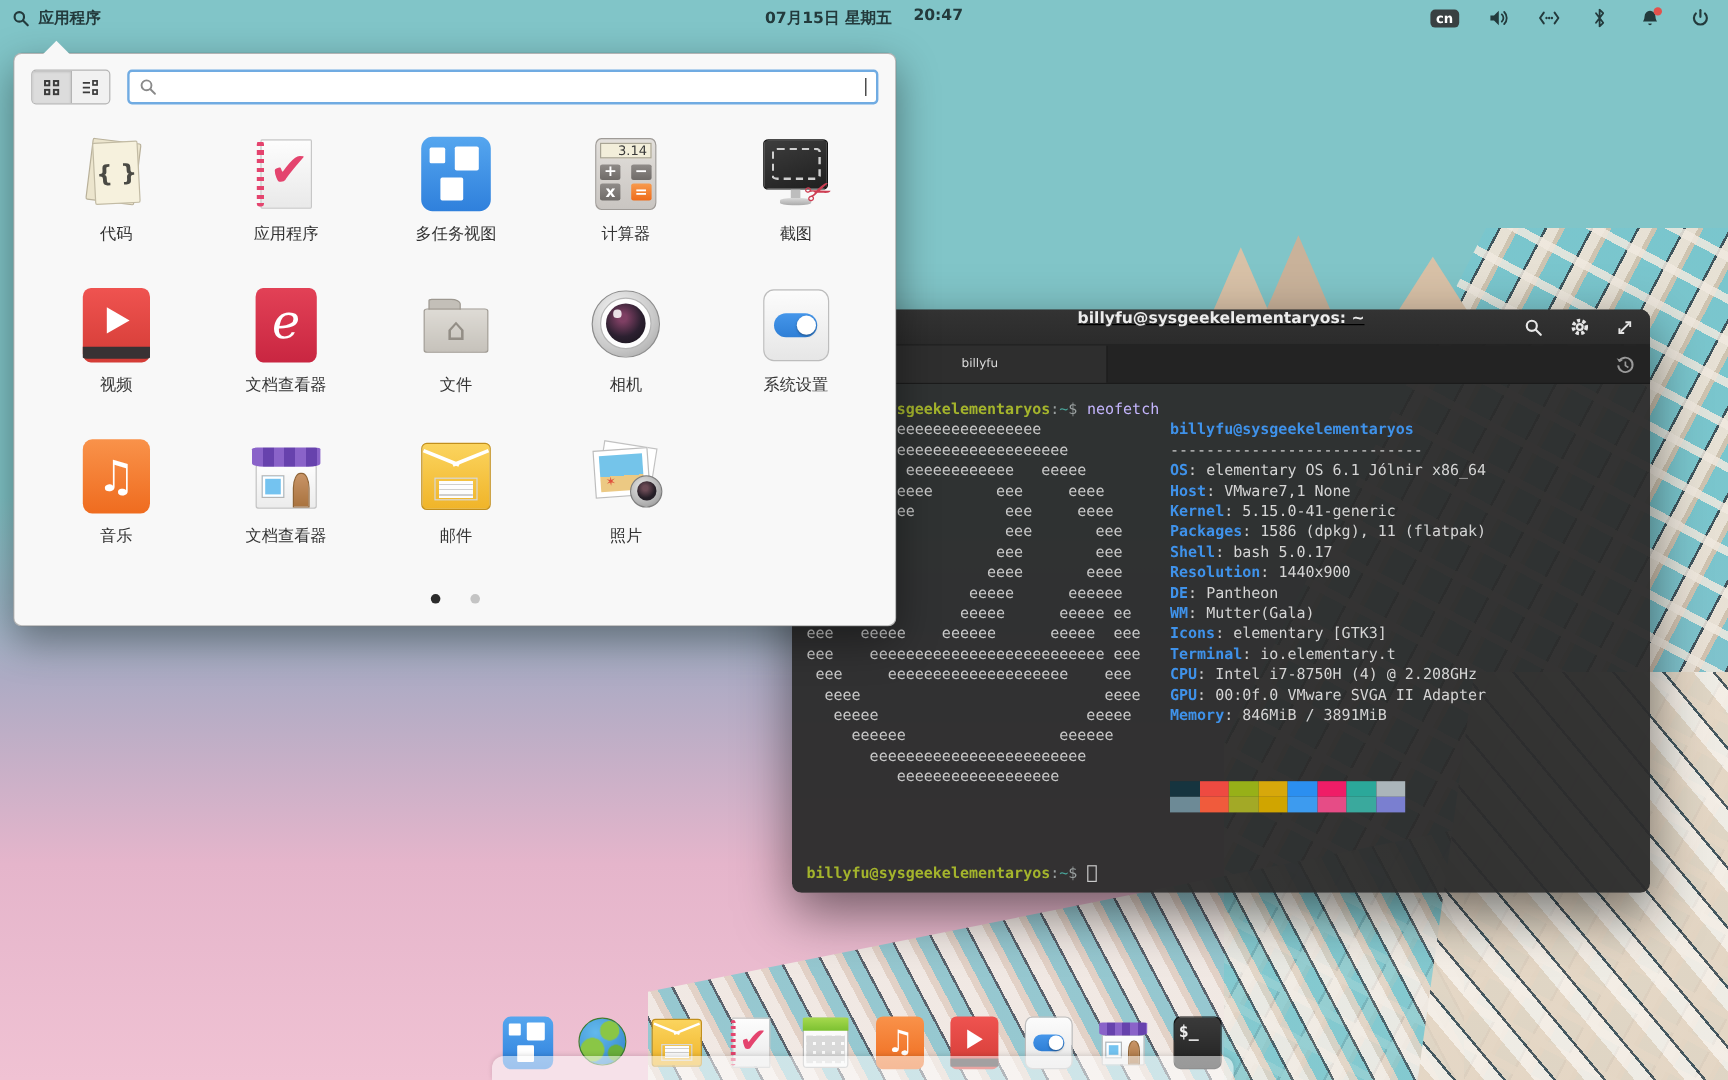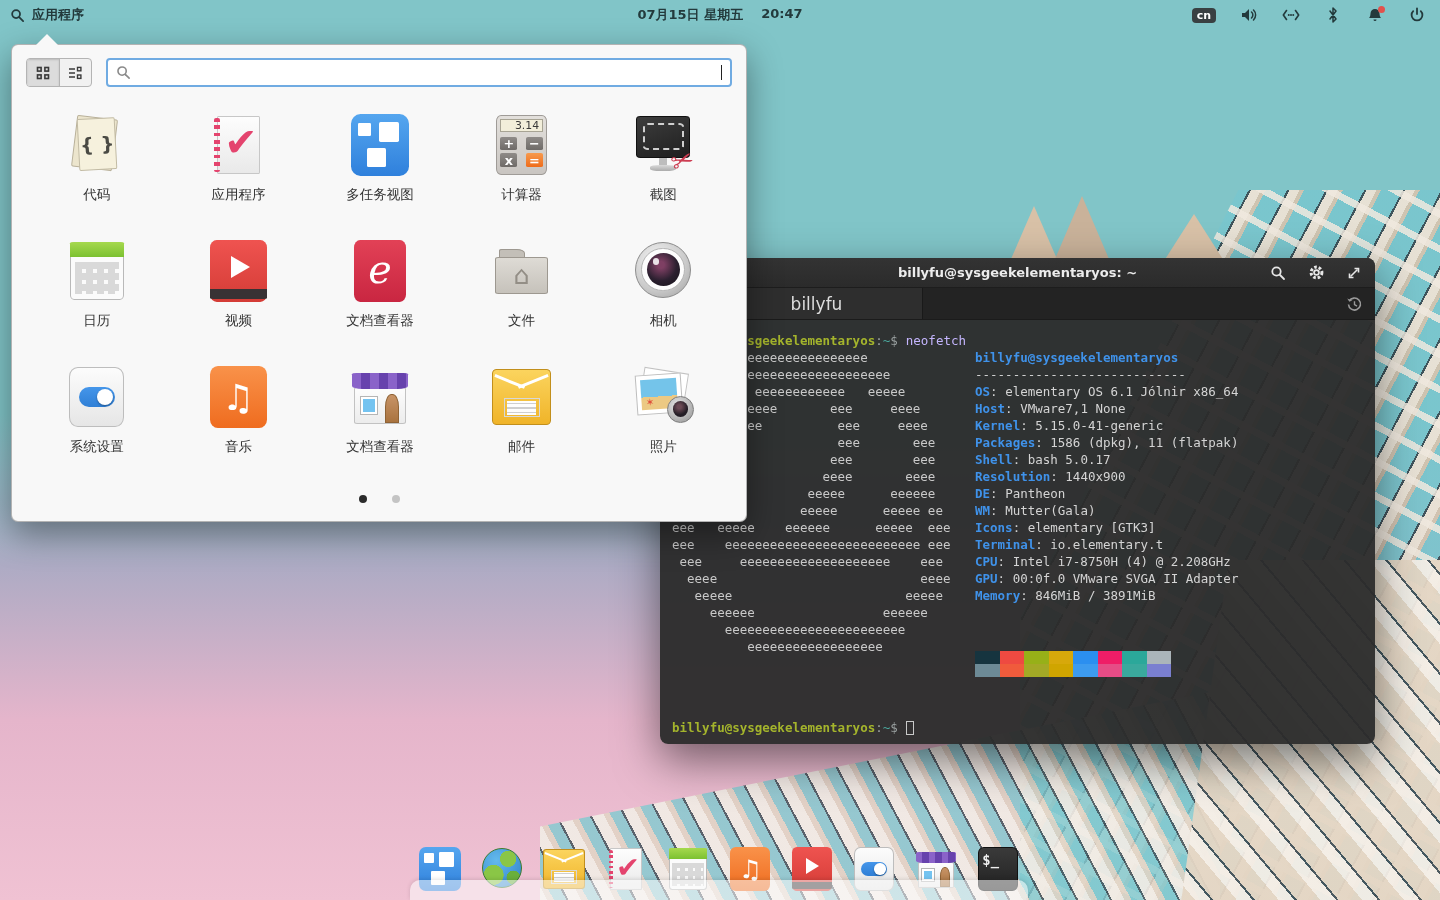--- a/index.html
+++ b/index.html
@@ -133,25 +133,25 @@
     background:radial-gradient(circle at 66% 26%,#8ac646 0 21%,transparent 22%),
                radial-gradient(circle at 28% 68%,#8ac646 0 26%,transparent 27%),
                radial-gradient(circle at 80% 75%,#6aaf3b 0 16%,transparent 17%),
                radial-gradient(circle at 35% 30%,#63b9ec,#3f92d4 70%,#2f7cba);}
   
   .ic-term .bg{inset:3% 6%;background:linear-gradient(180deg,#3a3a3a,#222);border-radius:14%;border:1px solid #111;}
   .ic-term .t{left:16%;top:14%;color:#efefef;font-family:"DejaVu Sans Mono",monospace;font-size:.3em;font-weight:bold;}
 
   
   #terminal{left:660px;top:258px;width:715px;height:486px;z-index:10;border-radius:8px;box-shadow:0 16px 44px rgba(0,0,0,.5);overflow:hidden;background:rgba(44,44,44,.96);}
-  .t-header{height:30px;background:linear-gradient(180deg,#333333,#2b2b2b);display:flex;align-items:center;justify-content:center;position:relative;border-bottom:1px solid #1d1d1d;}
+  .t-header{height:30px;background:linear-gradient(180deg,#333333,#2b2b2b);display:flex;justify-content:center;position:relative;border-bottom:1px solid #1d1d1d;text-decoration:underline;}
   .t-title{color:#ececec;font-size:13px;font-weight:bold;}
   .t-hbtns{position:absolute;right:12px;top:0;height:100%;display:flex;align-items:center;gap:20px;}
   .t-tabbar{height:32px;background:#232323;position:relative;border-bottom:1px solid #1b1b1b;}
-  .t-tab{position:absolute;left:50px;top:0;width:213px;height:100%;background:#2e2e2e;border-left:1px solid #191919;border-right:1px solid #191919;display:flex;align-items:center;justify-content:center;color:#dcdcdc;font-size:17px;}
+  .t-tab{position:absolute;left:50px;top:0;width:213px;height:100%;background:#2e2e2e;border-left:1px solid #191919;border-right:1px solid #191919;display:flex;align-items:center;justify-content:center;color:#dcdcdc;font-size:10px;}
   .t-histbtn{position:absolute;right:10px;top:5px;width:22px;height:22px;display:flex;align-items:center;justify-content:center;}
   .t-content{position:relative;height:424px;font-family:"DejaVu Sans Mono","Liberation Mono",monospace;font-size:12.5px;line-height:17px;color:#d4d4d4;}
   .t-line1{position:absolute;left:12px;top:12px;white-space:pre;}
   .pr-user{color:#a4b42c;font-weight:bold;}
   .pr-colon{color:#9aa0a0;} .pr-path{color:#4aa59b;} .pr-sym{color:#9aa0a0;}
   .pr-cmd{margin-left:8px;color:#c4b5fd;}
   .t-art{position:absolute;left:12px;top:29px;white-space:pre;color:#c9c9c9;font-family:inherit;font-size:inherit;line-height:inherit;}
   .t-info{position:absolute;left:315px;top:29px;}
   .nf-row{white-space:pre;}
   .nf-title{color:#3f92ea;font-weight:bold;}
@@ -359,28 +359,20 @@
       <div class="ic ic-shot">
           <div class="scr"></div>
           <div class="sel"></div>
           <div class="neck"></div>
           <div class="base"></div>
           <div class="sc">✂</div>
         </div>
       <div class="tile-label">截图</div>
     </div>
     <div class="tile">
-      <div class="ic ic-cal">
-          <div class="card"></div>
-          <div class="head"></div>
-          <div class="grid"></div>
-        </div>
-      <div class="tile-label">日历</div>
-    </div>
-    <div class="tile">
       <div class="ic ic-video">
           <div class="bg"></div>
           <div class="strip"></div>
           <div class="play"></div>
         </div>
       <div class="tile-label">视频</div>
     </div>
     <div class="tile">
       <div class="ic ic-docv">
           <div class="bg"></div>

